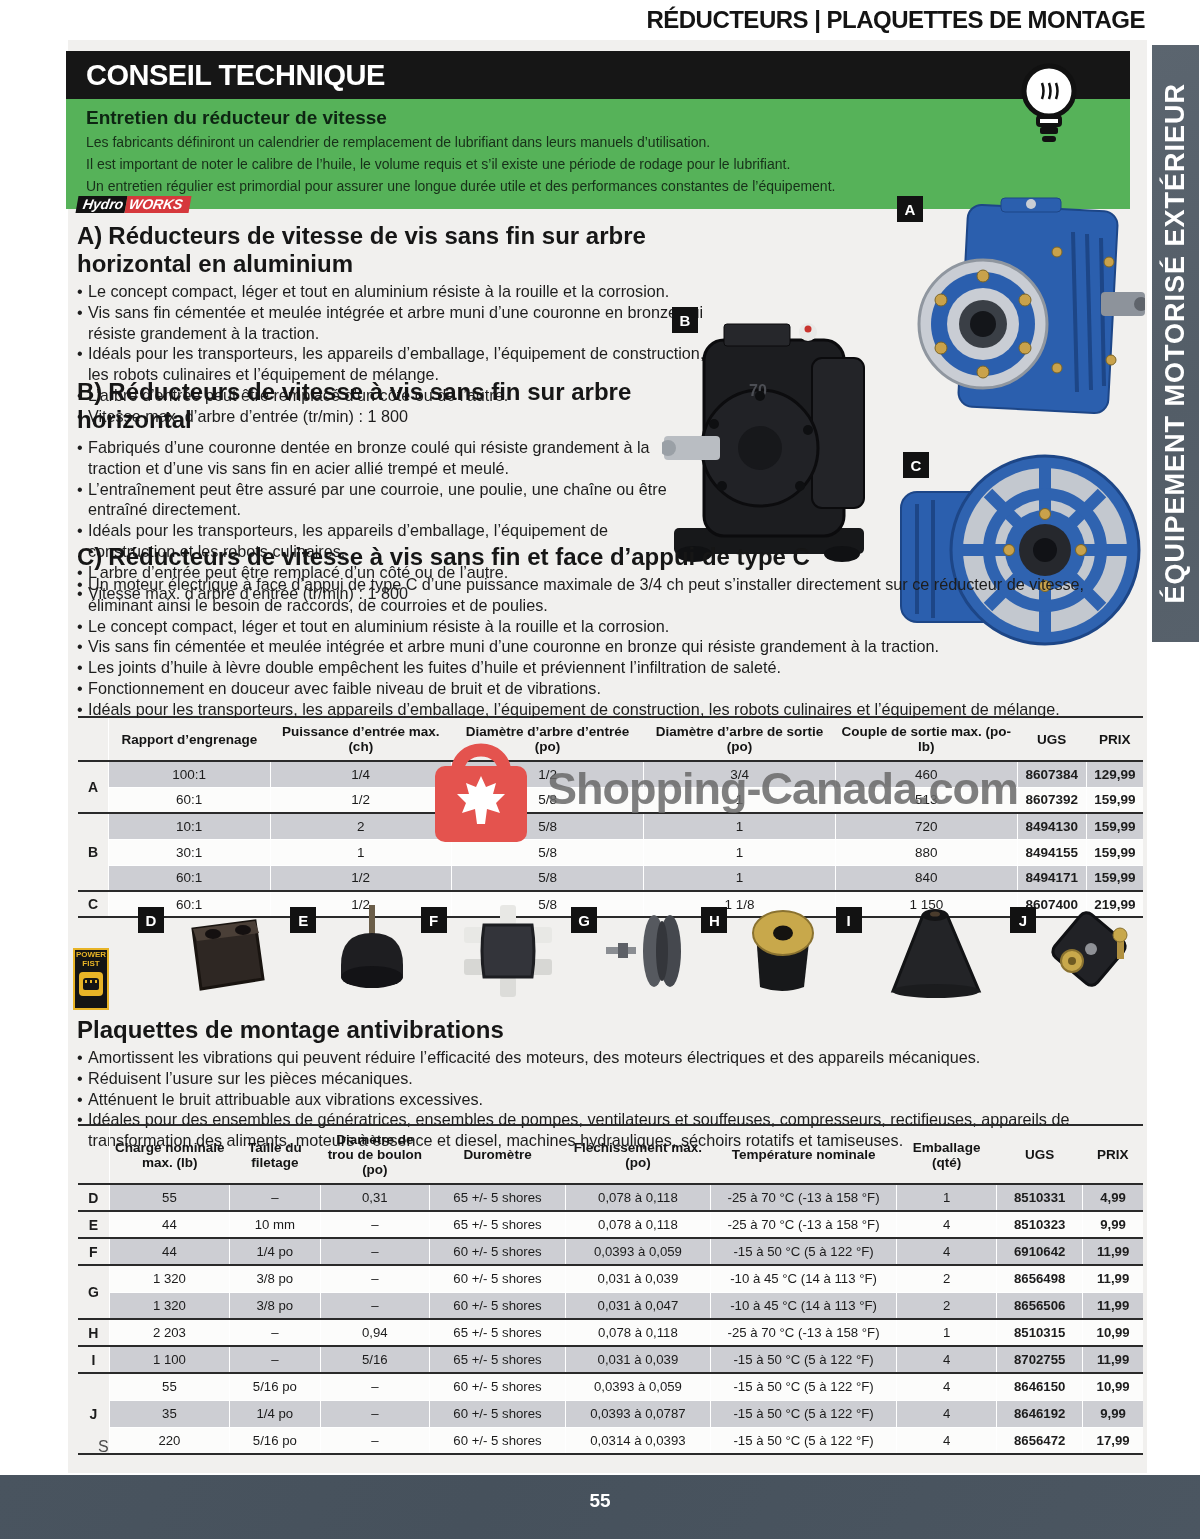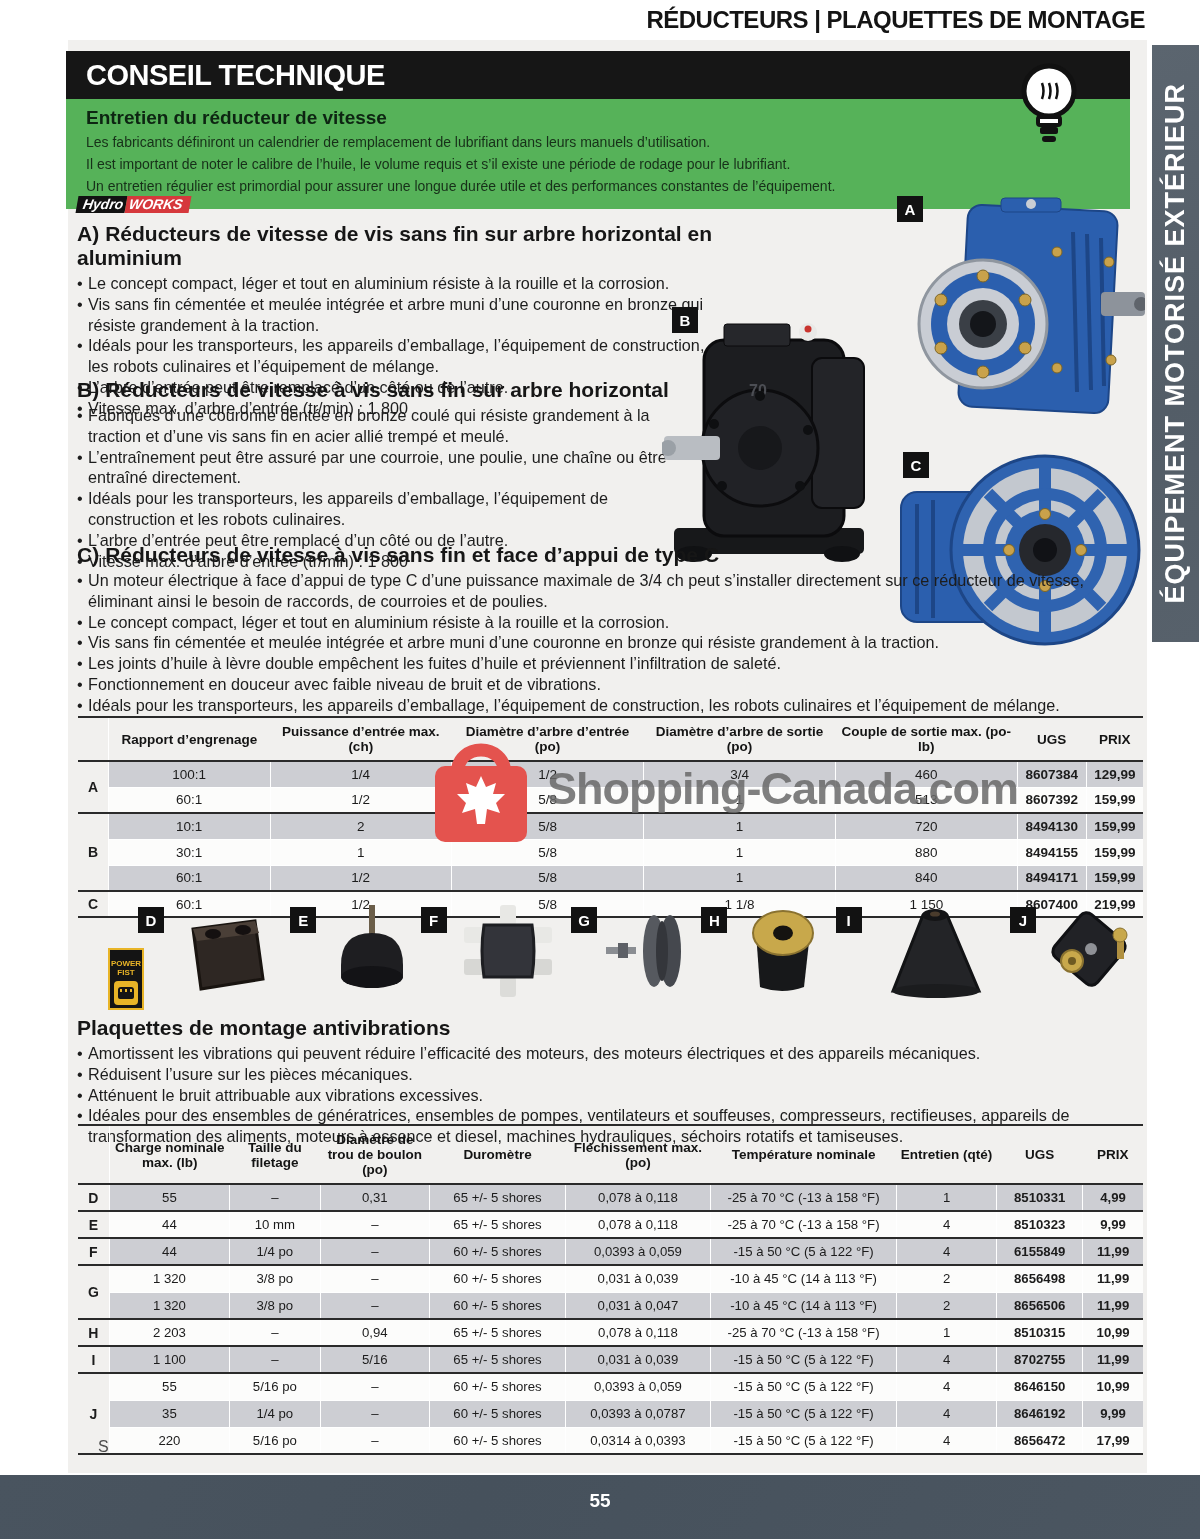--- a/index.html
+++ b/index.html
@@ -27,32 +27,32 @@
   .conseil-body .ln { font-size:14px; line-height:22px; color:#173019; }
   .bulb { position:absolute; right:50px; top:10px; }
 
   
   .hydro { position:absolute; left:77px; top:196px; display:flex; font-style:italic; font-weight:800;
     font-size:14px; line-height:17px; }
   .hydro .h1 { background:#121212; color:#fff; padding:0 3px 0 6px; transform:skewX(-10deg); }
   .hydro .h2 { background:#d6383c; color:#fff; padding:0 7px 0 3px; transform:skewX(-10deg); }
 
   .powerfist { position:absolute; left:73px; top:948px; width:36px; height:62px; background:#141414;
-    border:2px solid #e8b427; display:flex; flex-direction:column; align-items:center; padding-top:9px;margin-left:35px; }
+    border:2px solid #e8b427; display:flex; flex-direction:column; align-items:center; padding-top:0; }
   .powerfist .pf-txt { color:#e8b427; font-weight:800; font-size:8px; line-height:9px; text-align:center; }
   .powerfist .fist { margin-top:4px; width:24px; height:24px; background:#e8b427; border-radius:4px;
     display:flex; align-items:center; justify-content:center; }
   .powerfist .fist-glyph { width:16px; height:12px; background:#141414; border-radius:3px 3px 2px 2px;
     position:relative; }
   .powerfist .fist-glyph::before { content:""; position:absolute; left:2px; top:2px; width:12px; height:3px;
     background:repeating-linear-gradient(90deg,#e8b427 0 2px,#141414 2px 5px); }
 
   
   .sec { position:absolute; }
-  .sec-title { font-size:21px; font-weight:700; color:#161616; margin-bottom:3px; }
+  .sec-title { font-size:24px; font-weight:700; color:#161616; margin-bottom:3px; }
   .sec-title .ltr { margin-right:6px; }
   .bullets li { list-style:none; font-size:16.2px; line-height:20.8px; color:#1d1d1d;
     padding-left:11px; position:relative; }
   .bullets li::before { content:"•"; position:absolute; left:0; top:0; }
 
   
   .badge { position:absolute; width:26px; height:26px; background:#121212; color:#fff; font-weight:700;
     font-size:15px; display:flex; align-items:center; justify-content:center; z-index:4; }
 
   .img-abs { position:absolute; z-index:1; }
@@ -480,21 +480,21 @@
       </colgroup>
     <thead>
         <tr>
           <th class="group-cell"></th>
           <th>Charge nominale max. (lb)</th>
           <th>Taille du filetage</th>
           <th>Diamètre de trou de boulon (po)</th>
           <th>Duromètre</th>
           <th>Fléchissement max. (po)</th>
           <th>Température nominale</th>
-          <th>Entretien (qté)</th>
+          <th>Emballage (qté)</th>
           <th>UGS</th>
           <th>PRIX</th>
         </tr>
       </thead>
     <tbody>
         <tr class="shaded group-start">
           <th rowspan="1" class="group-cell">D</th>
           <td>55</td>
           <td>–</td>
           <td>0,31</td>
@@ -519,21 +519,21 @@
         </tr>
         <tr class="shaded group-start">
           <th rowspan="1" class="group-cell">F</th>
           <td>44</td>
           <td>1/4 po</td>
           <td>–</td>
           <td>60 +/- 5 shores</td>
           <td>0,0393 à 0,059</td>
           <td>-15 à 50 °C (5 à 122 °F)</td>
           <td>4</td>
-          <td class="bold">6155849</td>
+          <td class="bold">6910642</td>
           <td class="bold">11,99</td>
         </tr>
         <tr class="group-start">
           <th rowspan="2" class="group-cell">G</th>
           <td>1 320</td>
           <td>3/8 po</td>
           <td>–</td>
           <td>60 +/- 5 shores</td>
           <td>0,031 à 0,039</td>
           <td>-10 à 45 °C (14 à 113 °F)</td>

